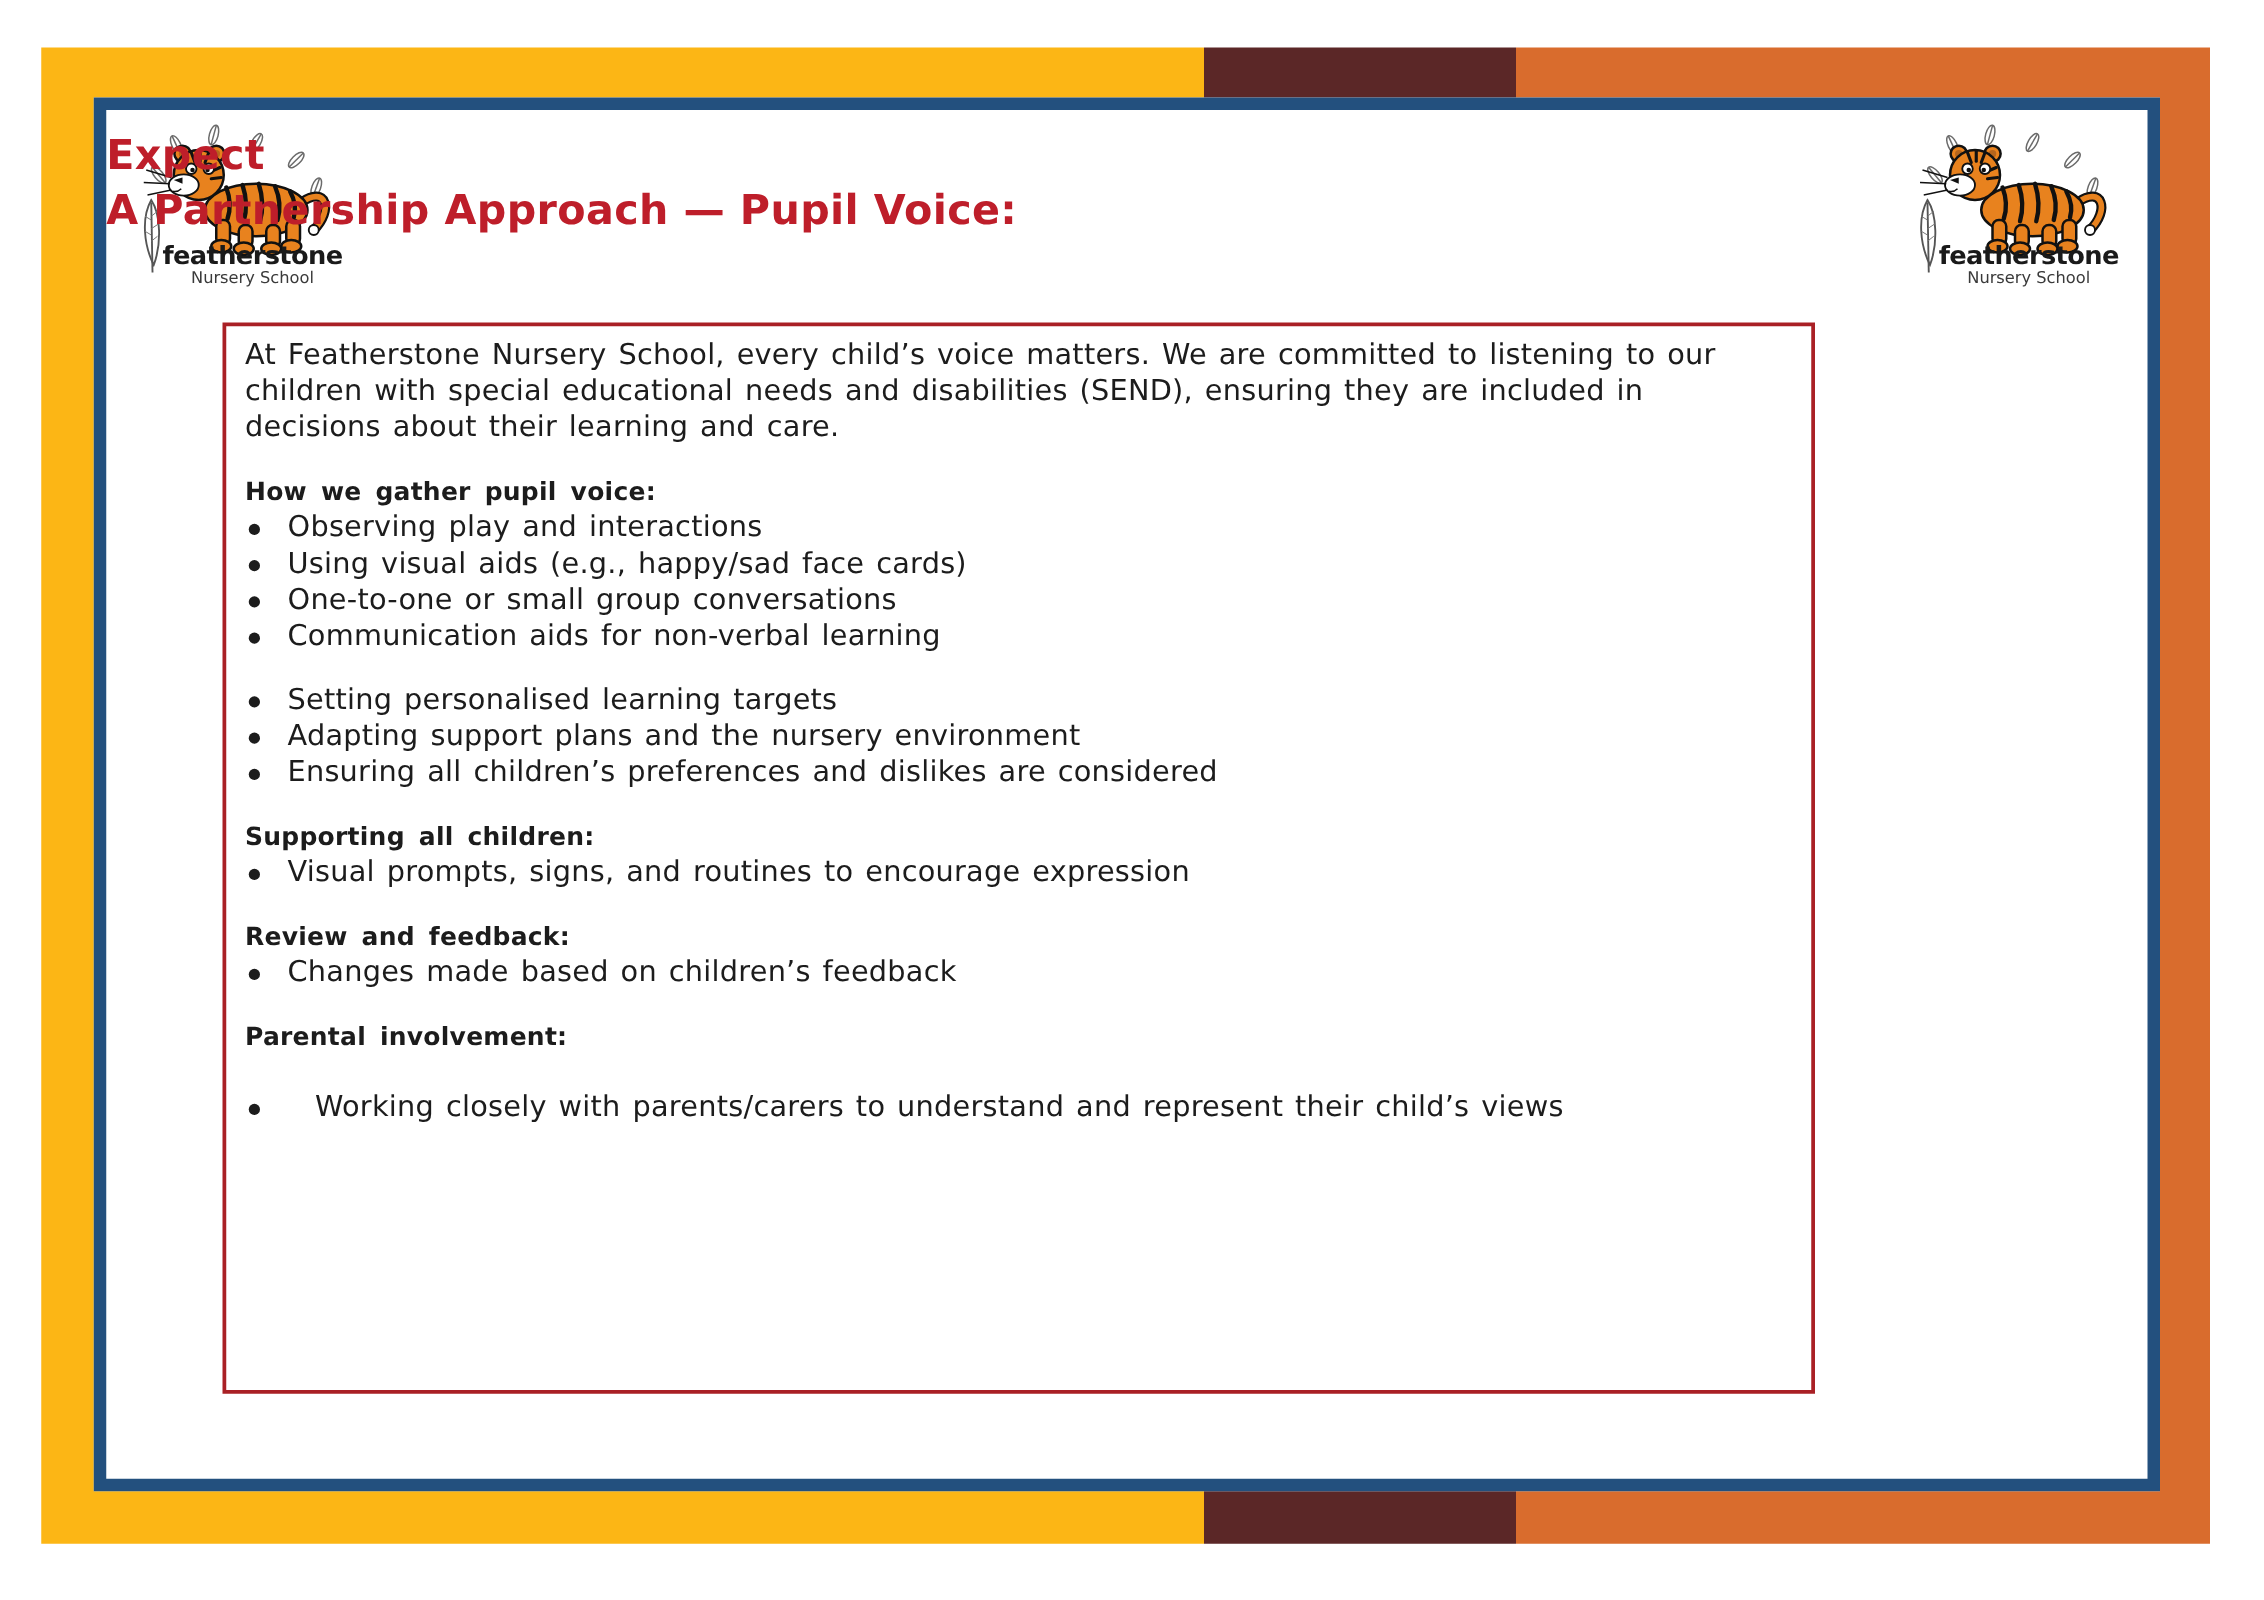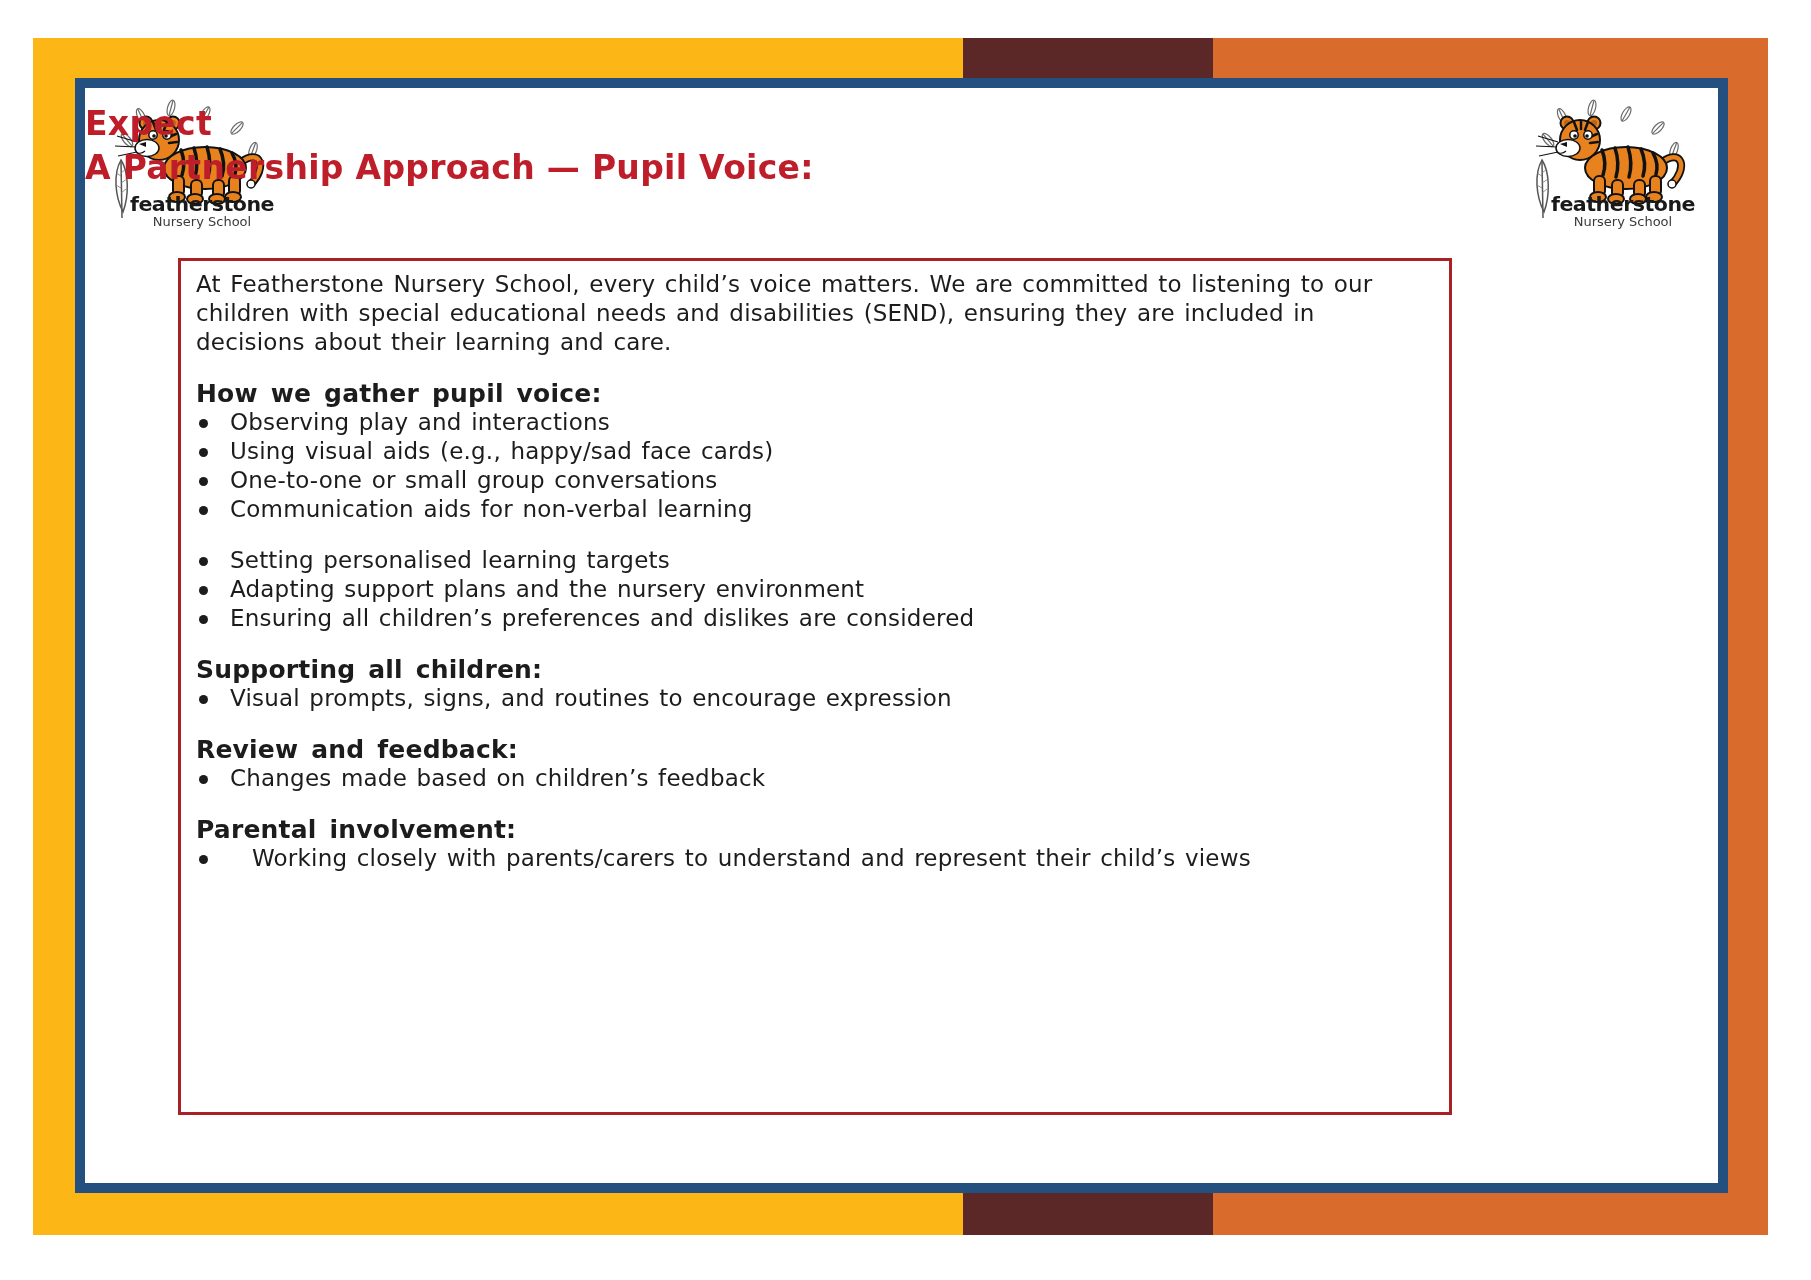--- a/index.html
+++ b/index.html
@@ -63,31 +63,31 @@
     line-height: 29px;
     color: #1c1c1c;
     word-spacing: 2px;
     letter-spacing: 0.2px;
   }
 
   .intro { margin: 0 0 22px 0; }
 
   .sec-heading {
     margin: 0;
-    font-size: 25px;
+    font-size: 20px;
     font-weight: bold;
     word-spacing: 4px;
   }
 
   ul.bullets {
     list-style: none;
     margin: 0 0 22px 0;
     padding: 0;
   }
-  ul.bullets.last { margin-bottom: 0; }
+  ul.bullets.last { margin-bottom: 0; margin-top: 28px; }
   ul.bullets li {
     position: relative;
     padding-left: 34px;
   }
   ul.bullets li.wide { padding-left: 56px; }
   ul.bullets li::before {
     content: "";
     position: absolute;
     left: 3px; top: 11px;
     width: 9px; height: 9px;

